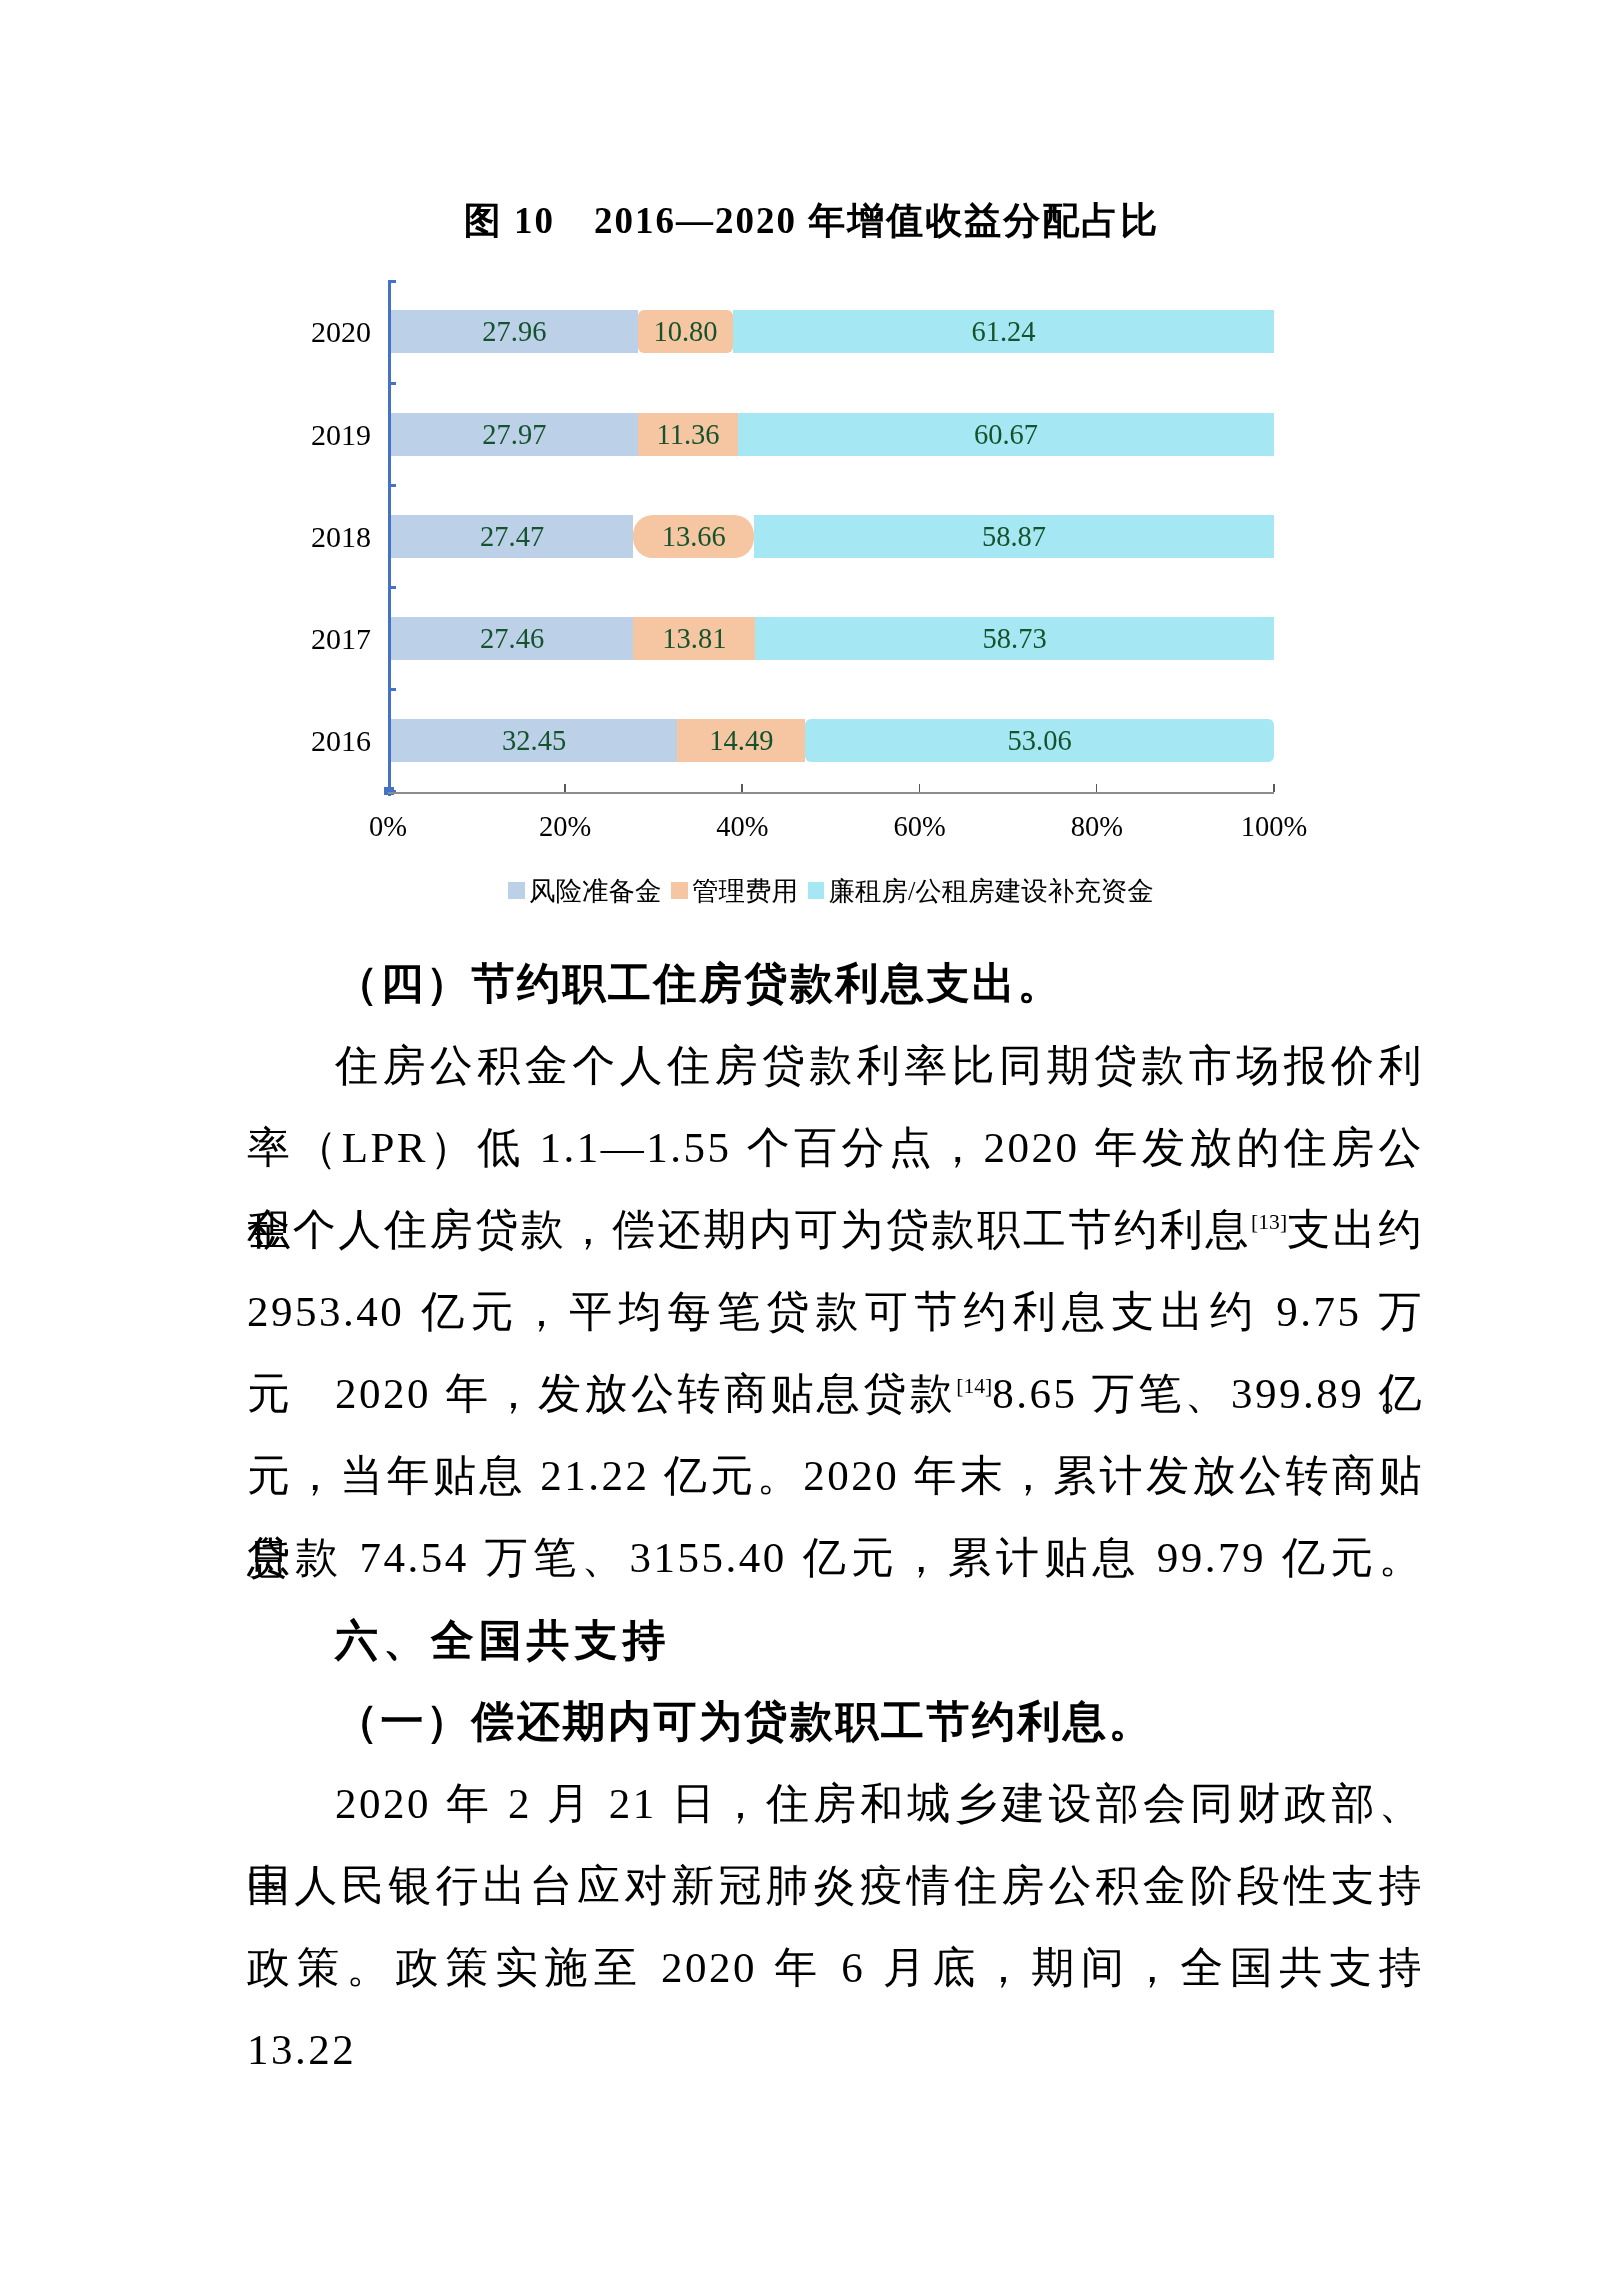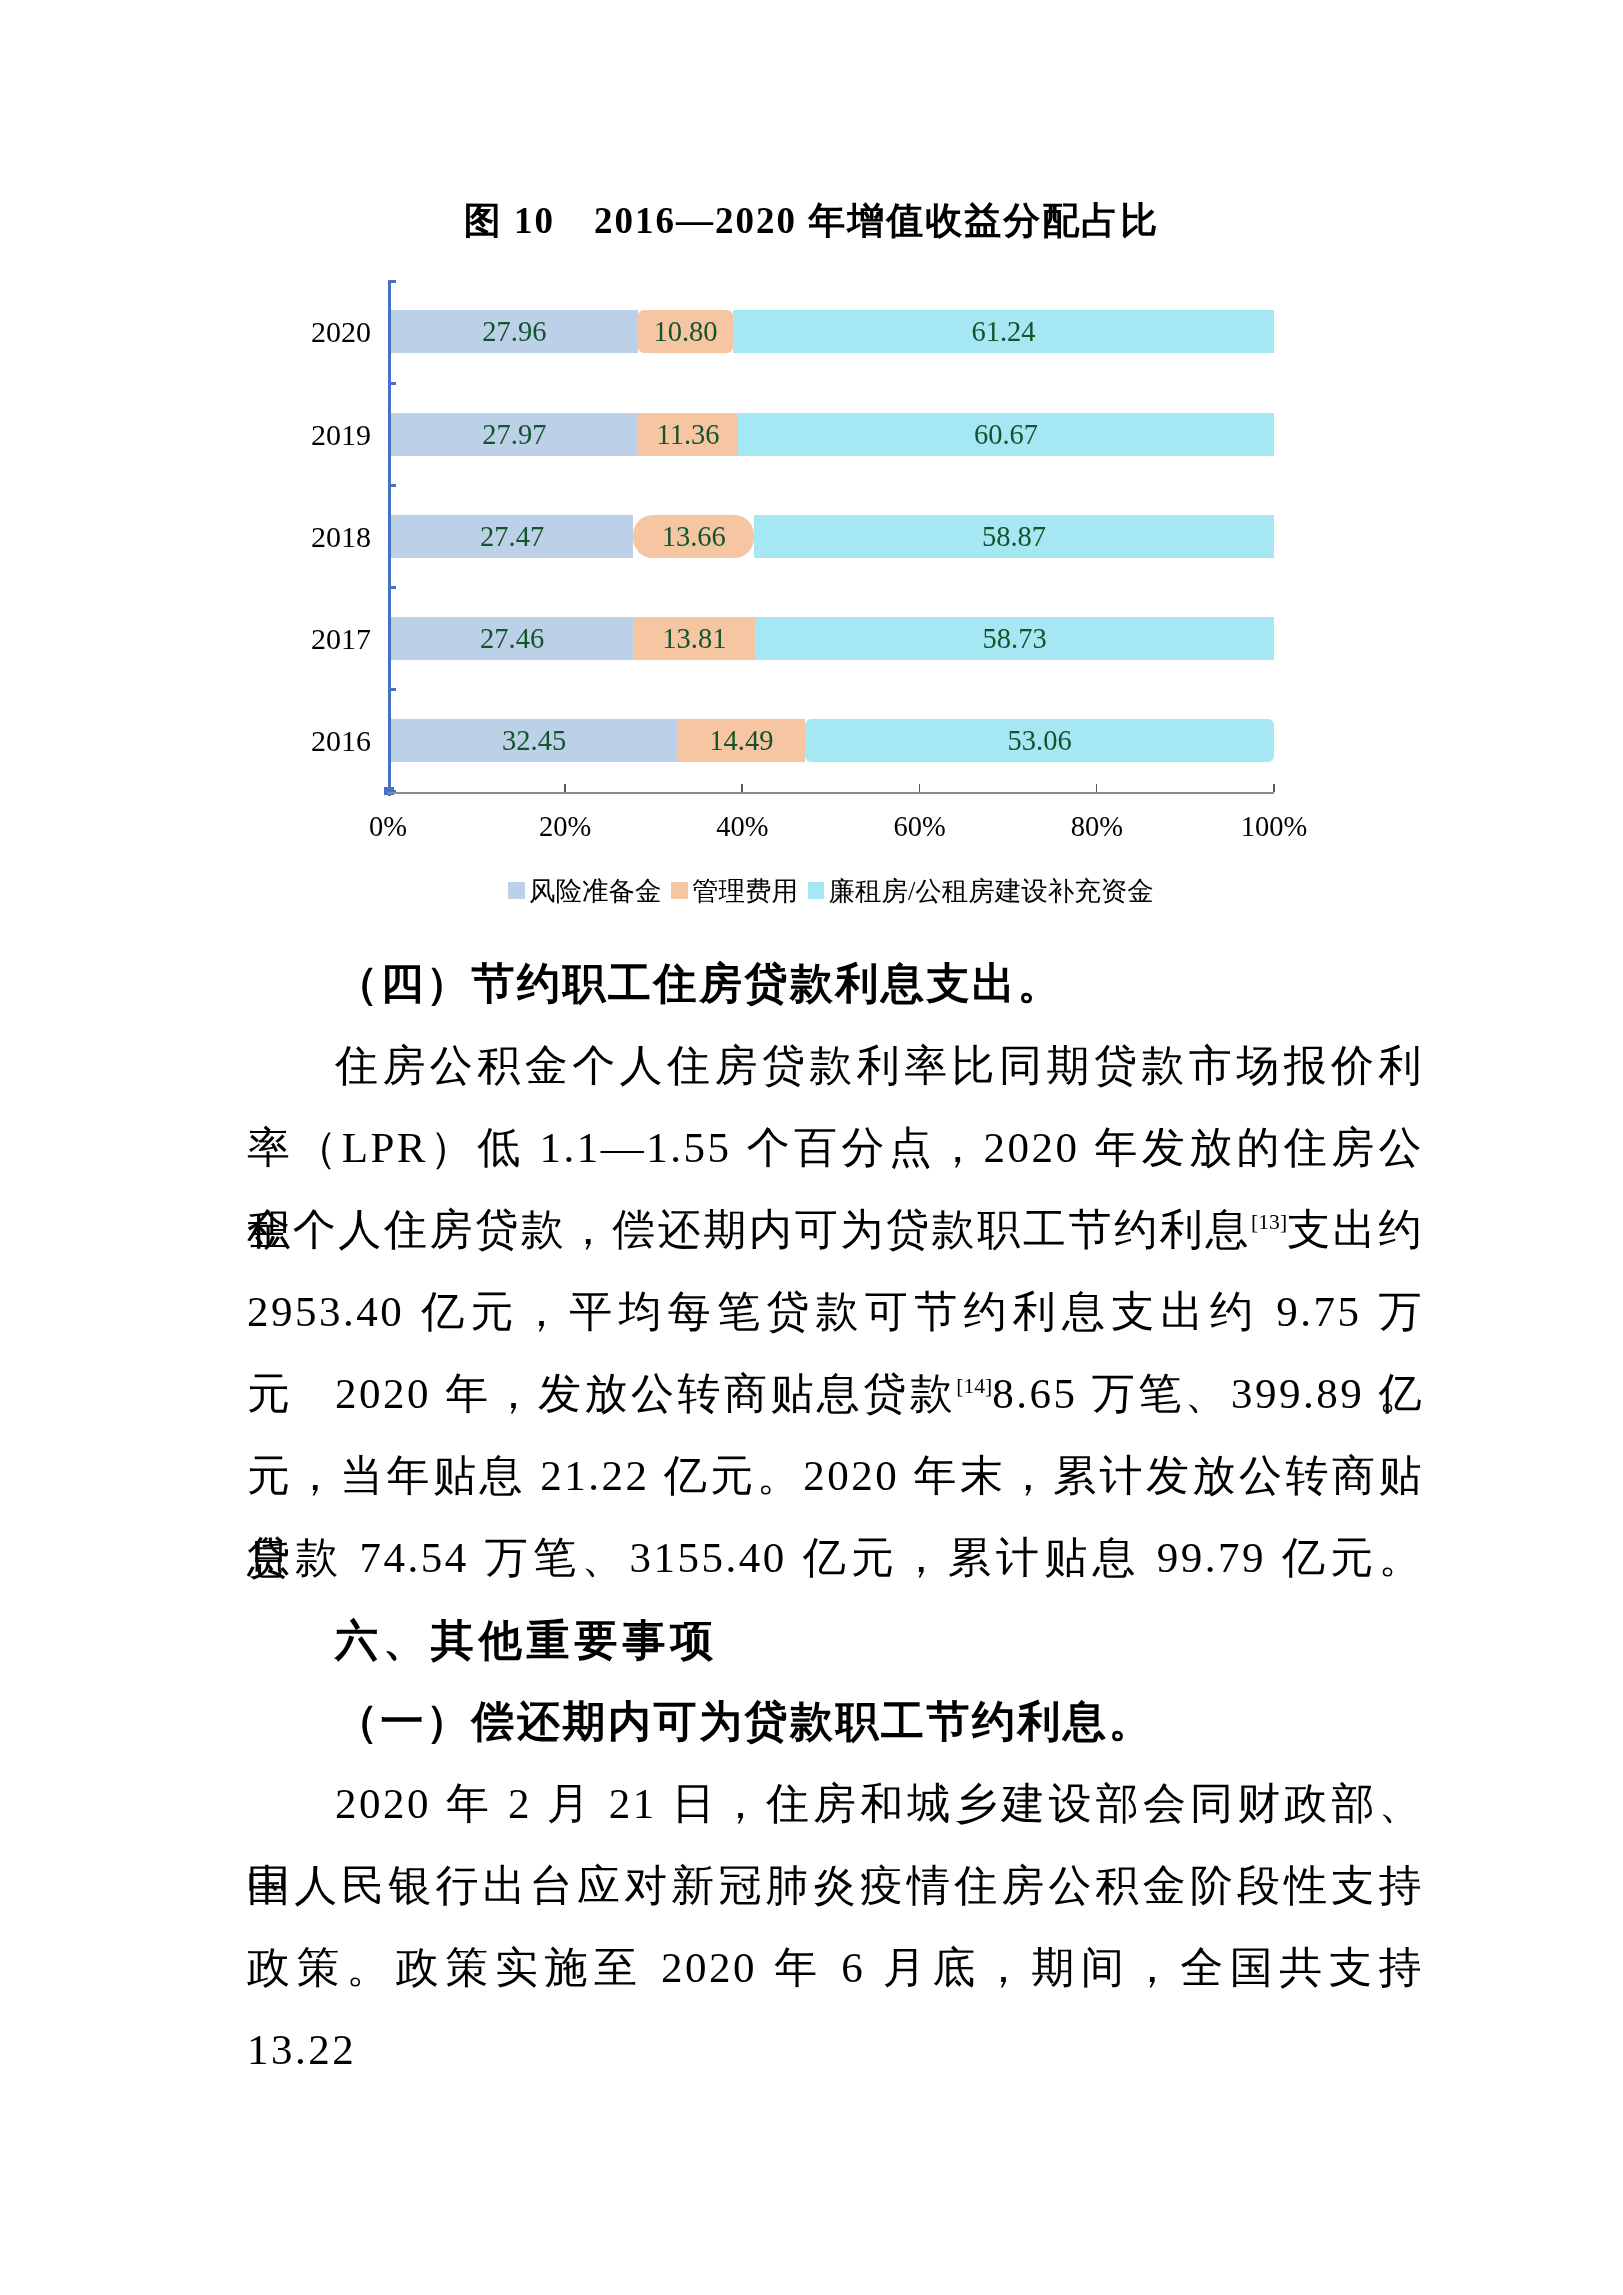--- a/index.html
+++ b/index.html
@@ -153,21 +153,21 @@
 
   <div class="content">
     <div class="line h-kai indent"><span>（四）节约职工住房贷款利息支出。</span></div>
     <div class="line full indent"><span>住房公积金个人住房贷款利率比同期贷款市场报价利</span></div>
     <div class="line full"><span>率（LPR）低 1.1—1.55 个百分点，2020 年发放的住房公积</span></div>
     <div class="line full"><span>金个人住房贷款，偿还期内可为贷款职工节约利息</span><sup class="fn">[13]</sup><span>支出约</span></div>
     <div class="line full"><span>2953.40 亿元，平均每笔贷款可节约利息支出约 9.75 万元。</span></div>
     <div class="line full indent"><span>2020 年，发放公转商贴息贷款</span><sup class="fn">[14]</sup><span>8.65 万笔、399.89 亿</span></div>
     <div class="line full"><span>元，当年贴息 21.22 亿元。2020 年末，累计发放公转商贴息</span></div>
     <div class="line full"><span>贷款 74.54 万笔、3155.40 亿元，累计贴息 99.79 亿元。</span></div>
-    <div class="line h-hei indent"><span>六、其他重要事项</span></div>
+    <div class="line h-hei indent"><span>六、全国共支持</span></div>
     <div class="line h-kai indent"><span>（一）偿还期内可为贷款职工节约利息。</span></div>
     <div class="line full indent"><span>2020 年 2 月 21 日，住房和城乡建设部会同财政部、中</span></div>
     <div class="line full"><span>国人民银行出台应对新冠肺炎疫情住房公积金阶段性支持</span></div>
     <div class="line full"><span>政策。政策实施至 2020 年 6 月底，期间，全国共支持 13.22</span></div>
   </div>
 
   <div class="page-number">— 21 —</div>
 
 </div>
 

